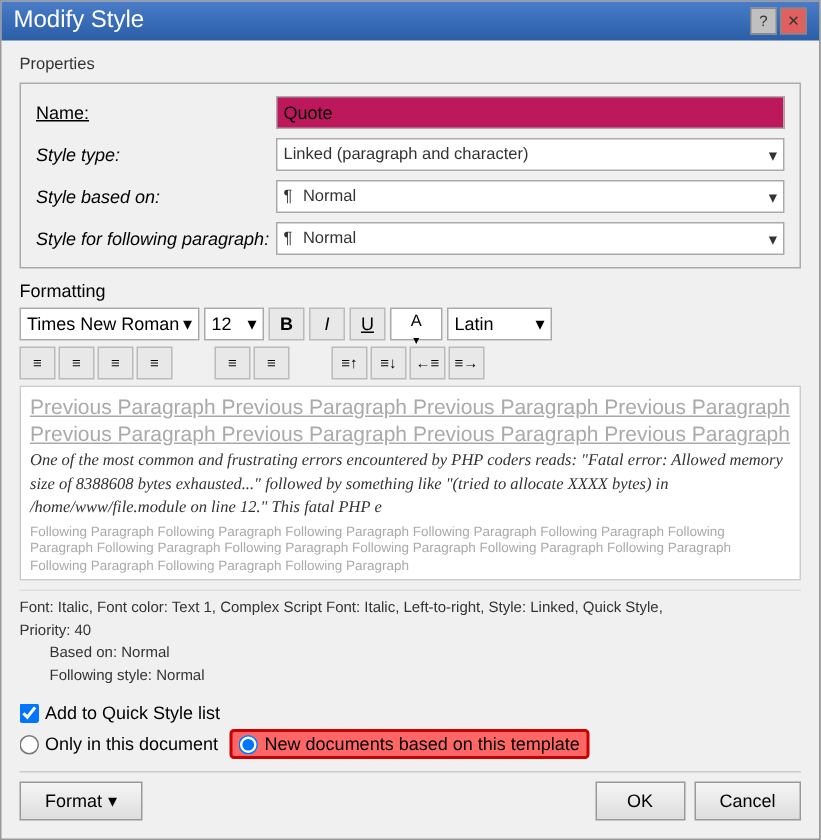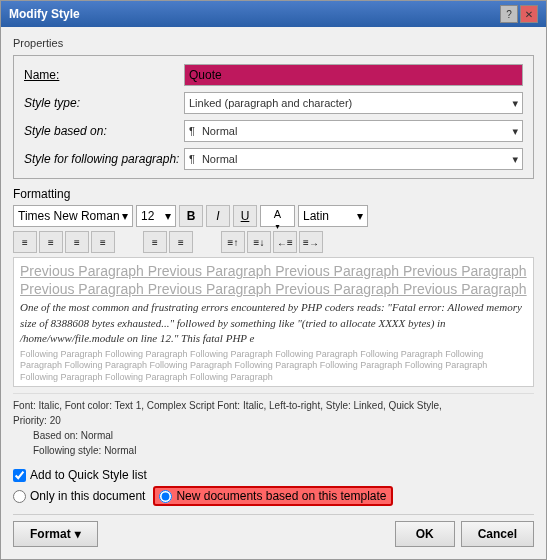--- a/index.html
+++ b/index.html
@@ -1,19 +1,19 @@
 <!DOCTYPE html>
 <html><head>
   <meta charset="utf-8">
   <style>
     * { box-sizing: border-box; margin: 0; padding: 0; }
     body { background: #888; display: flex; align-items: center; justify-content: center; height: 560px; font-family: 'Segoe UI', Tahoma, sans-serif; font-size: 12px; }
     .dialog { width: 547px; background: #f0f0f0; border: 1px solid #999; box-shadow: 2px 2px 8px rgba(0,0,0,0.5); }
     .title-bar { background: linear-gradient(to bottom, #4a7cc7, #2a5ea7); color: white; padding: 4px 8px; display: flex; align-items: center; justify-content: space-between; }
-    .title-bar-text { font-size: 12px; font-weight: bold; }
+    .title-bar-text { font-size: 16px; font-weight: normal; }
     .title-bar-buttons { display: flex; gap: 2px; }
     .title-btn { width: 18px; height: 18px; background: #c0c0c0; border: 1px solid #888; font-size: 10px; display: flex; align-items: center; justify-content: center; cursor: pointer; color: #333; }
     .title-btn.close { background: #e06060; }
     .dialog-body { padding: 10px 12px; }
     .section-label { font-size: 11px; color: #333; margin-bottom: 6px; }
     .group-box { border: 1px solid #aaa; padding: 8px 10px; margin-bottom: 8px; position: relative; }
     .form-row { display: flex; align-items: center; margin-bottom: 6px; }
     .form-label { width: 160px; font-size: 12px; text-decoration: underline; }
     .form-label-plain { width: 160px; font-size: 12px; font-style: italic; }
     .form-input { flex: 1; border: 1px solid #aaa; padding: 2px 4px; background: #be185d; font-size: 12px; height: 22px; }
@@ -41,21 +41,21 @@
     .preview-follow { font-size: 9px; color: #aaa; line-height: 1.3; }
     .style-info { font-size: 10px; color: #333; margin-bottom: 6px; line-height: 1.5; padding: 4px 0; border-top: 1px solid #ddd; }
     .style-info-sub { margin-left: 20px; }
     .bottom-options { margin-bottom: 8px; }
     .check-row { display: flex; align-items: center; gap: 8px; margin-bottom: 4px; }
     .check-item { display: flex; align-items: center; gap: 4px; cursor: pointer; }
     .radio-row { display: flex; align-items: center; gap: 8px; margin-bottom: 4px; }
     .radio-item { display: flex; align-items: center; gap: 4px; cursor: pointer; }
     .radio-highlight { background: #ff6666; border: 2px solid #cc0000; border-radius: 3px; padding: 1px 4px; display: flex; align-items: center; gap: 4px; }
     .footer { display: flex; justify-content: space-between; align-items: center; padding: 6px 0 2px 0; border-top: 1px solid #ccc; }
-    .btn { border: 1px solid #999; background: linear-gradient(to bottom, #f5f5f5, #ddd); padding: 3px 16px; height: 26px; cursor: pointer; font-size: 12px; min-width: 70px; display: flex; align-items: center; justify-content: center; font-weight: bold; }
+    .btn { border: 1px solid #999; background: linear-gradient(to bottom, #f5f5f5, #ddd); padding: 3px 16px; height: 26px; cursor: pointer; font-size: 12px; min-width: 70px; display: flex; align-items: center; justify-content: center; }
     .btn-format { min-width: 80px; display: flex; align-items: center; gap: 4px; }
     .btn-ok { min-width: 60px; }
     .btn-cancel { min-width: 60px; }
     .para-icon { font-size: 11px; margin-right: 3px; color: #444; }
     input[type="checkbox"] { width: 13px; height: 13px; }
     input[type="radio"] { width: 13px; height: 13px; }
   </style>
 </head>
 <body>
 
@@ -147,21 +147,21 @@
 
       <div class="preview-box">
         <div class="preview-prev">Previous Paragraph Previous Paragraph Previous Paragraph Previous Paragraph Previous Paragraph Previous Paragraph Previous Paragraph Previous Paragraph</div>
         <div class="preview-main">One of the most common and frustrating errors encountered by PHP coders reads: "Fatal error: Allowed memory size of 8388608 bytes exhausted..." followed by something like "(tried to allocate XXXX bytes) in /home/www/file.module on line 12." This fatal PHP e</div>
         <div class="preview-follow">Following Paragraph Following Paragraph Following Paragraph Following Paragraph Following Paragraph Following Paragraph Following Paragraph Following Paragraph Following Paragraph Following Paragraph Following Paragraph Following Paragraph Following Paragraph Following Paragraph</div>
       </div>
     </div>
 
     <div class="style-info">
       <div>Font: Italic, Font color: Text 1, Complex Script Font: Italic, Left-to-right, Style: Linked, Quick Style,</div>
-      <div>Priority: 20</div>
+      <div>Priority: 40</div>
       <div class="style-info-sub">Based on: Normal</div>
       <div class="style-info-sub">Following style: Normal</div>
     </div>
 
     <div class="bottom-options">
       <div class="check-row">
         <label class="check-item">
           <input type="checkbox" checked="" style="">
           <span>Add to Quick Style list</span>
         </label>

